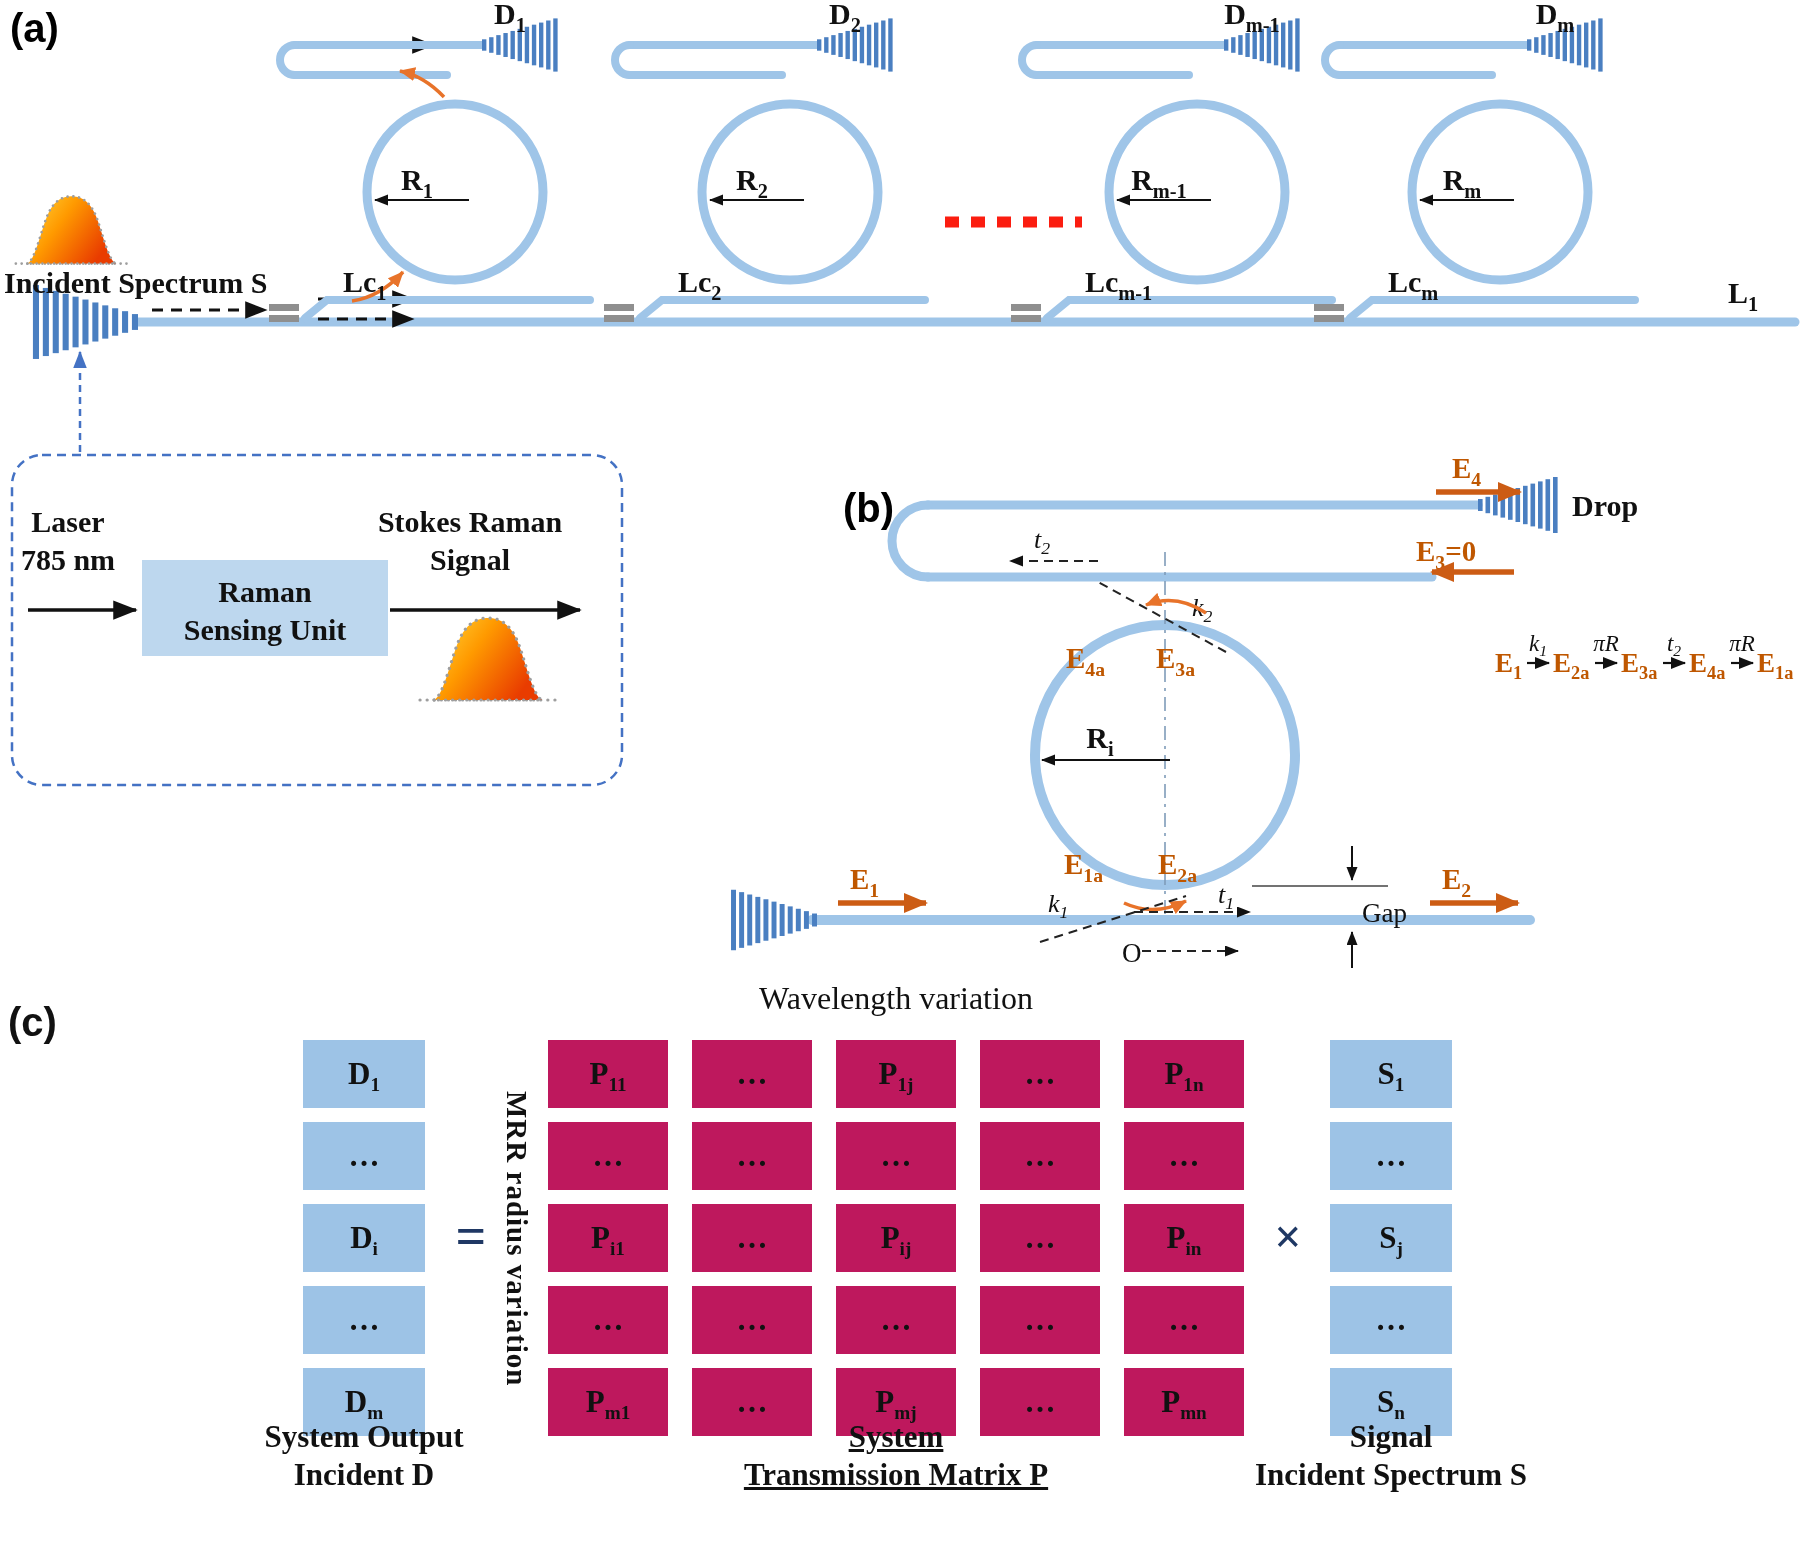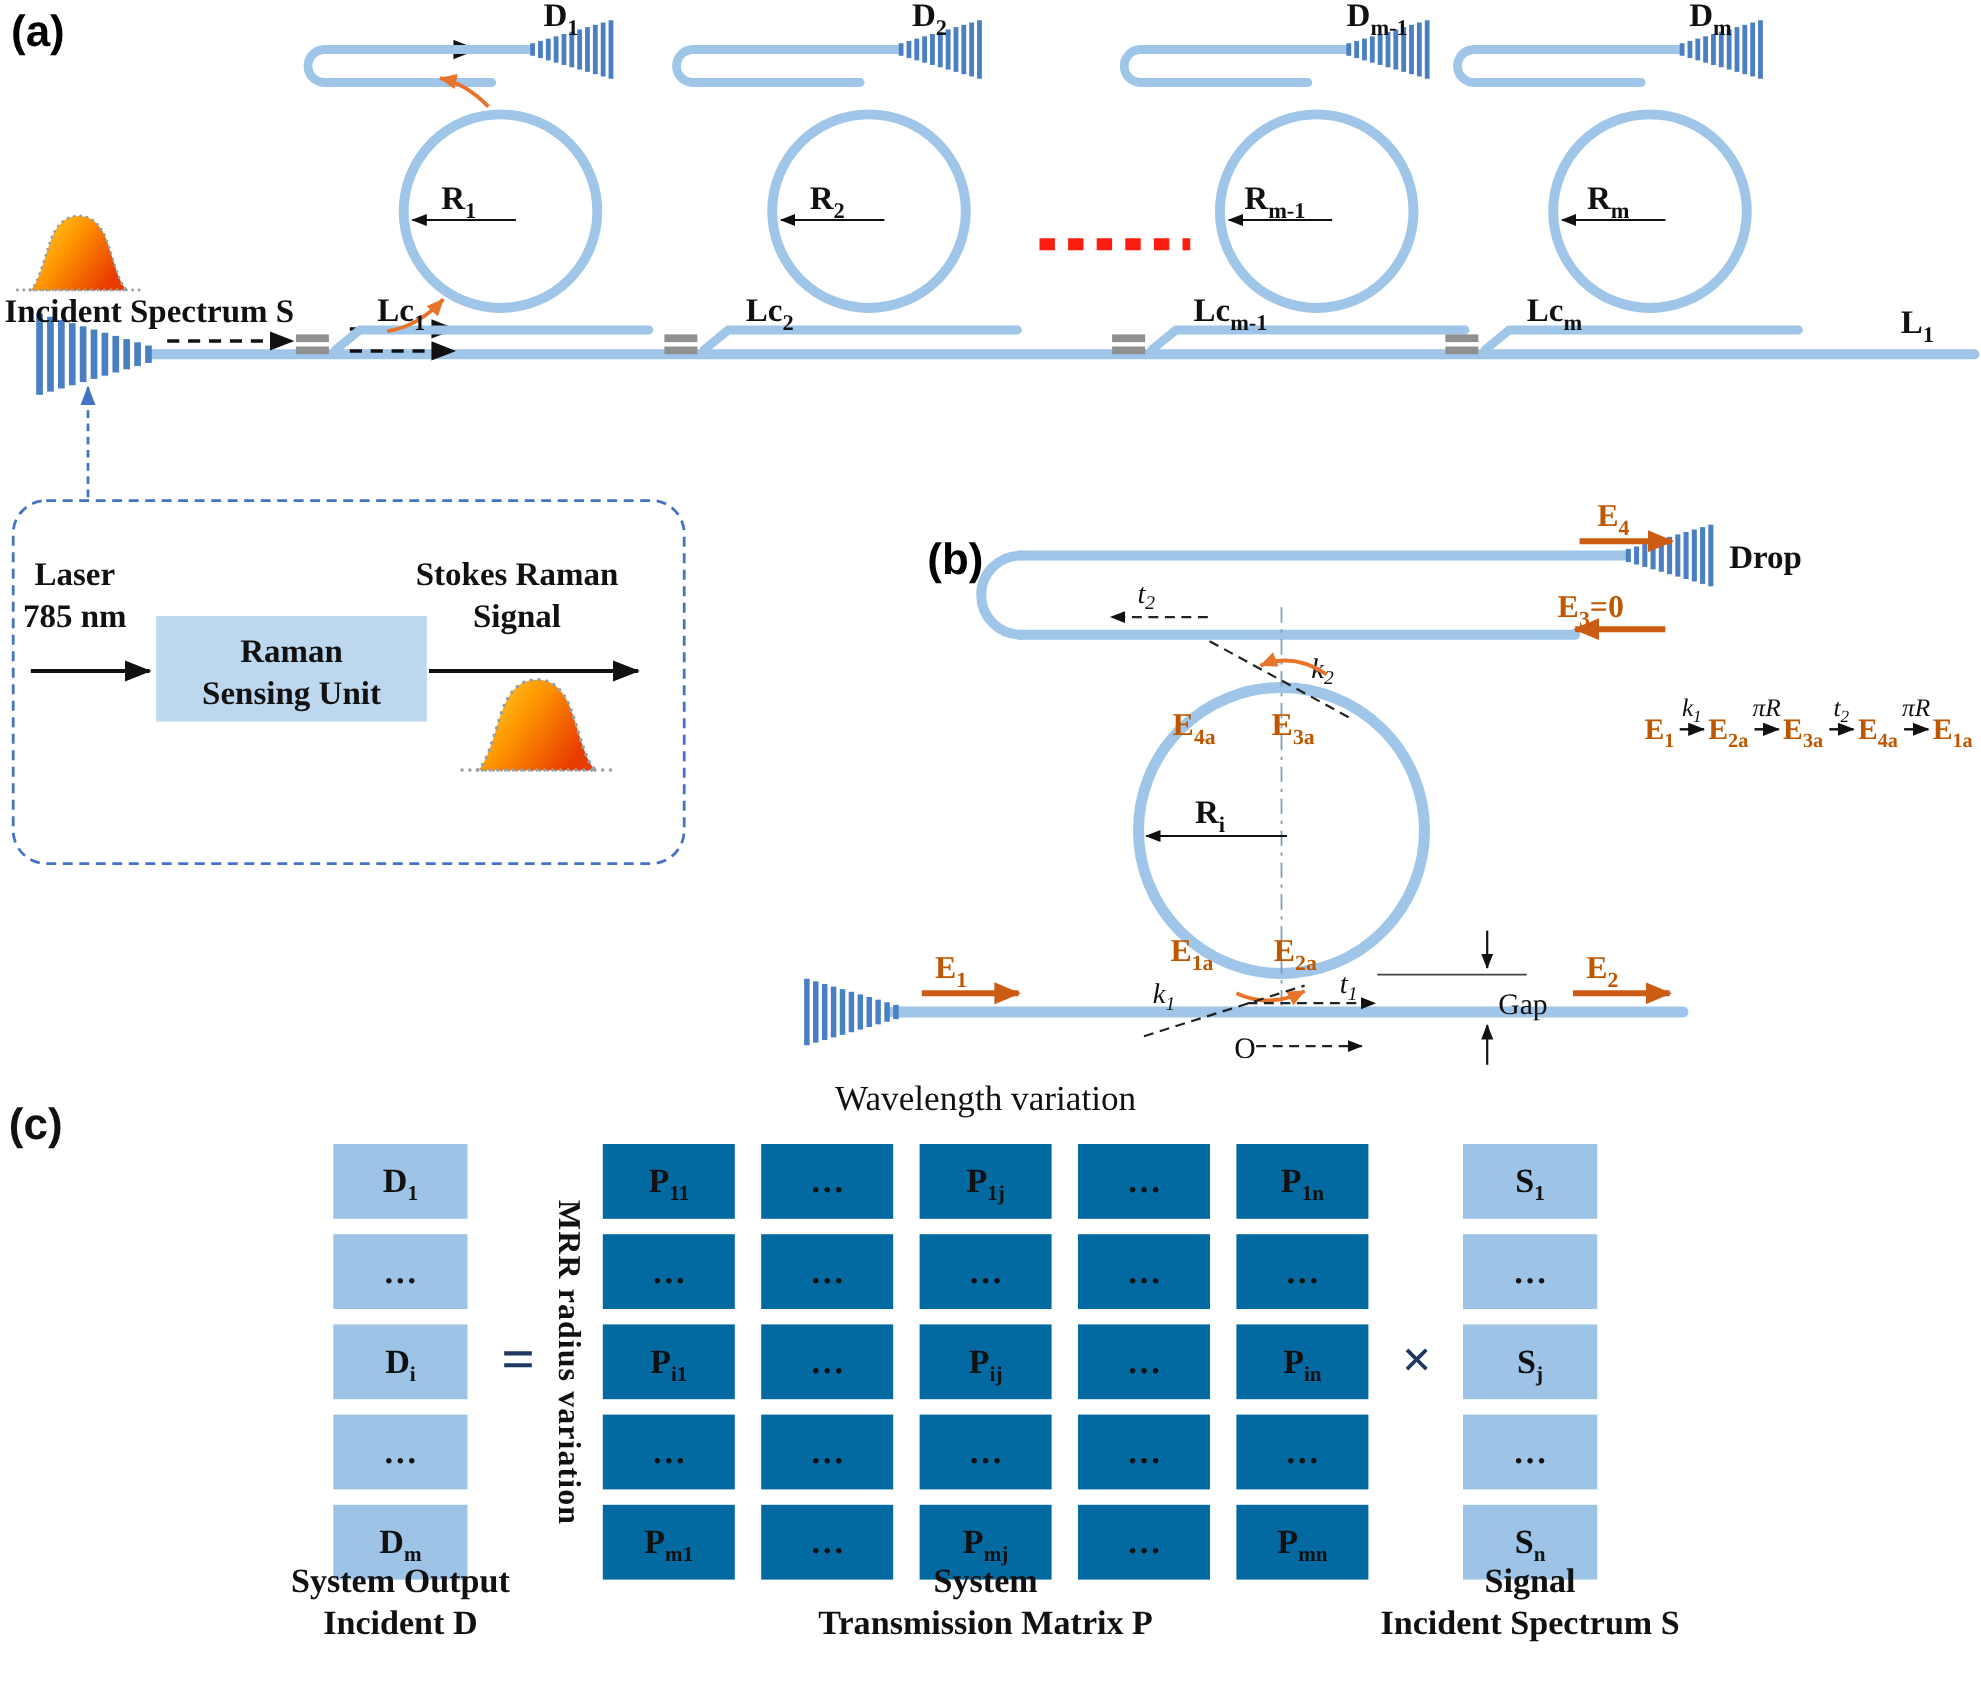--- a/index.html
+++ b/index.html
@@ -53,29 +53,29 @@
   #cHead  { position:absolute; left:548px; top:980px; width:696px; text-align:center; font-weight:normal; font-size:32px; }
   #dcol, #scol { position:absolute; display:grid; grid-template-rows:repeat(5,68px); row-gap:14px; width:122px; }
   #dcol { left:303px; top:1040px; }
   #scol { left:1330px; top:1040px;border-radius:10px; }
   #pmat { position:absolute; left:548px; top:1040px; display:grid;
           grid-template-rows:repeat(5,68px); grid-template-columns:repeat(5,120px);
           row-gap:14px; column-gap:24px; }
   .cell { text-align:center; line-height:68px; font-weight:bold; font-size:31px; color:#111; }
   .cell sub { font-size:0.62em; }
   .cellDark  { background:#9dc3e6; }
-  .cellLight { background:#0369a1; }
+  .cellLight { background:#be185d; }
   #eqSign    { position:absolute; left:438px; top:1204px; width:66px; height:68px; text-align:center; line-height:64px; font-weight:bold; font-size:54px; color:#1f3864; }
   #timesSign { position:absolute; left:1250px; top:1204px; width:76px; height:68px; text-align:center; line-height:66px; font-weight:bold; font-size:48px; color:#1f3864; }
   #vHead { position:absolute; left:495px; top:1055px; height:368px; width:38px;
            writing-mode:vertical-rl; text-orientation:mixed;
            font-weight:bold; font-size:29px; text-align:center; letter-spacing:1px; }
   .cap { position:absolute; top:1380px; text-align:center; font-weight:bold; font-size:31px; line-height:38px; color:#111;margin-top:38px; }
   #capD { left:243px; width:242px; }
-  #capP { left:596px; width:600px; }
+  #capP { left:596px; width:600px;text-decoration:underline; }
   #capS { left:1240px; width:302px; }
 </style>
 </head>
 <body>
 
 <svg width="1801" height="1000" viewBox="0 0 1801 1000" xmlns="http://www.w3.org/2000/svg">
   <defs>
     <marker id="mB" markerWidth="9" markerHeight="7" refX="6.5" refY="2.75" orient="auto">
       <path d="M0,0 L7,2.75 L0,5.5 Z" fill="#111"></path>
     </marker>

